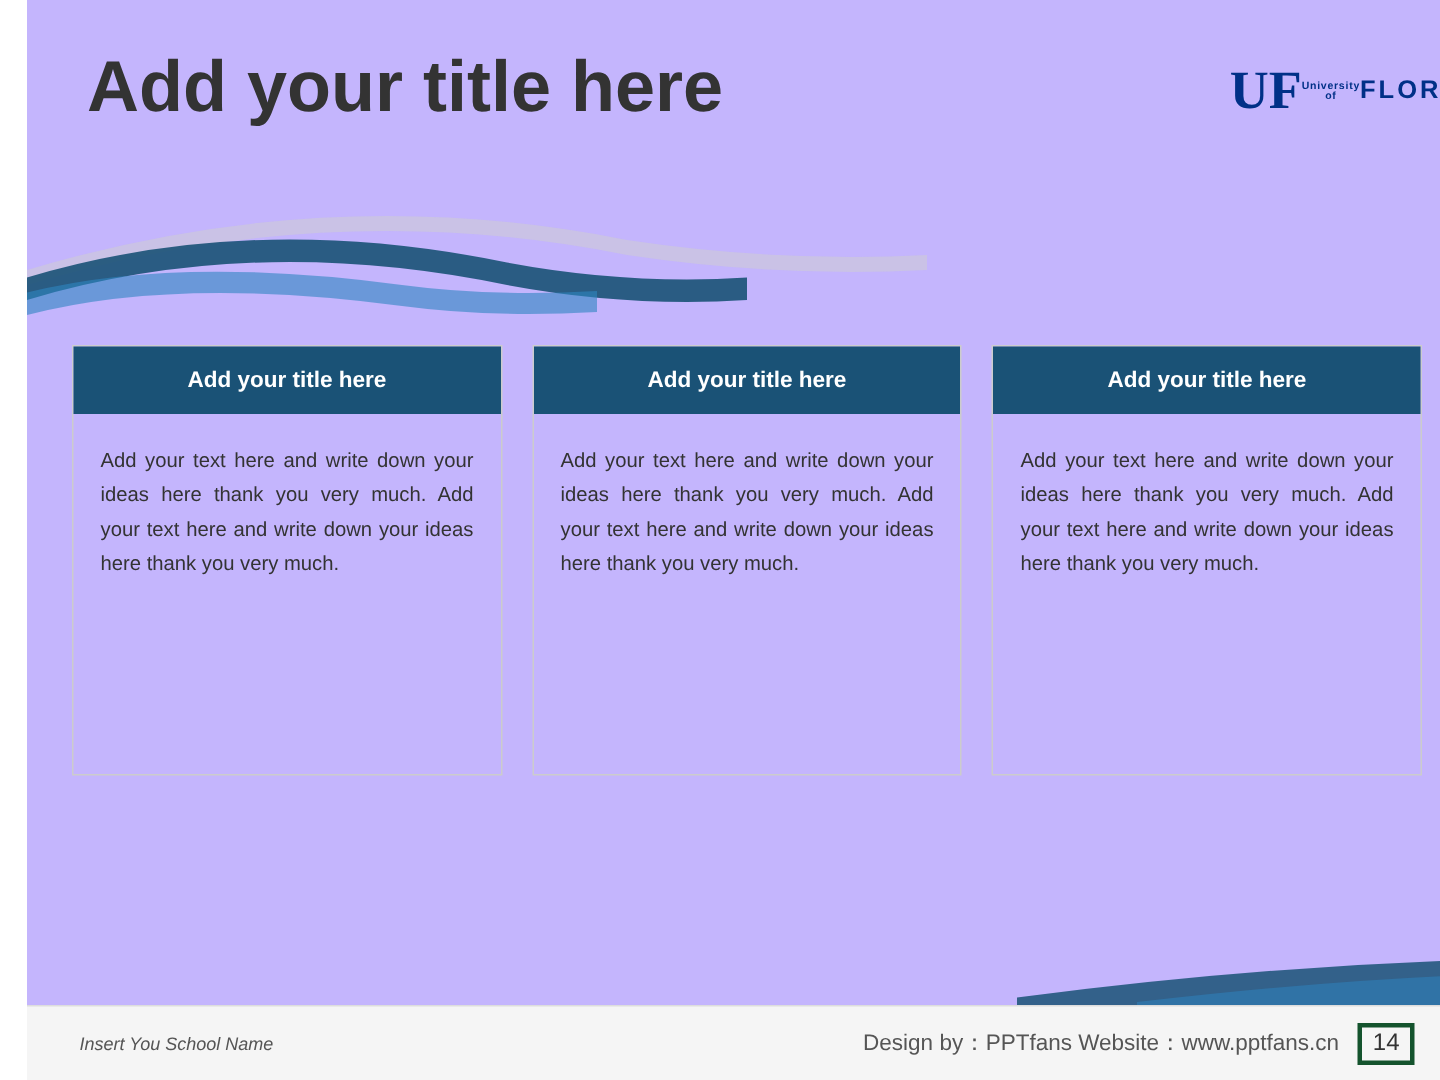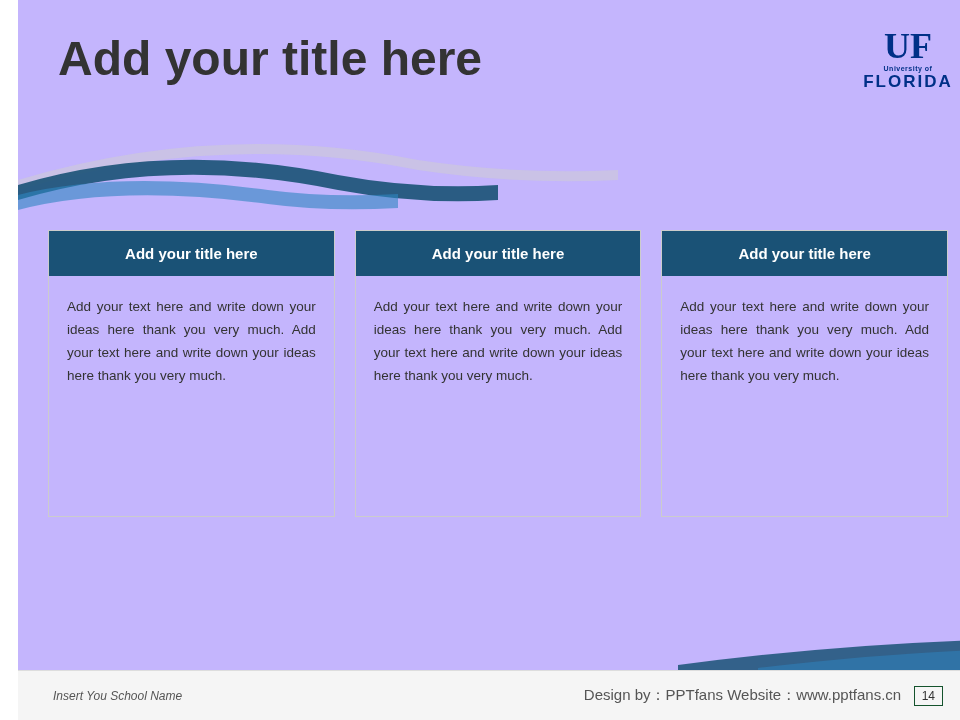--- a/index.html
+++ b/index.html
@@ -42,21 +42,21 @@
     }
 
     
     .logo-container {
       position: absolute;
       top: 20px;
       right: 30px;
       width: 80px;
       height: 80px;
       display: flex;
-      flex-direction: column;
+      flex-direction: row;
       align-items: center;
       justify-content: center;
     }
 
     .logo-uf {
       font-size: 36px;
       font-weight: 900;
       color: #003087;
       line-height: 1;
       font-family: Georgia, serif;
@@ -143,23 +143,23 @@
       font-style: italic;
     }
 
     .footer-right {
       font-size: 15px;
       color: #555555;
     }
 
     .footer-page {
       display: inline-block;
-      border: 1px solid #14532d;
+      border: 3px solid #14532d;
       padding: 2px 7px;
-      font-size: 12px;
+      font-size: 16px;
       color: #333;
       margin-left: 8px;
     }
 
     
     .bottom-curve-svg {
       position: absolute;
       bottom: 50px;
       right: 0;
       width: 300px;

